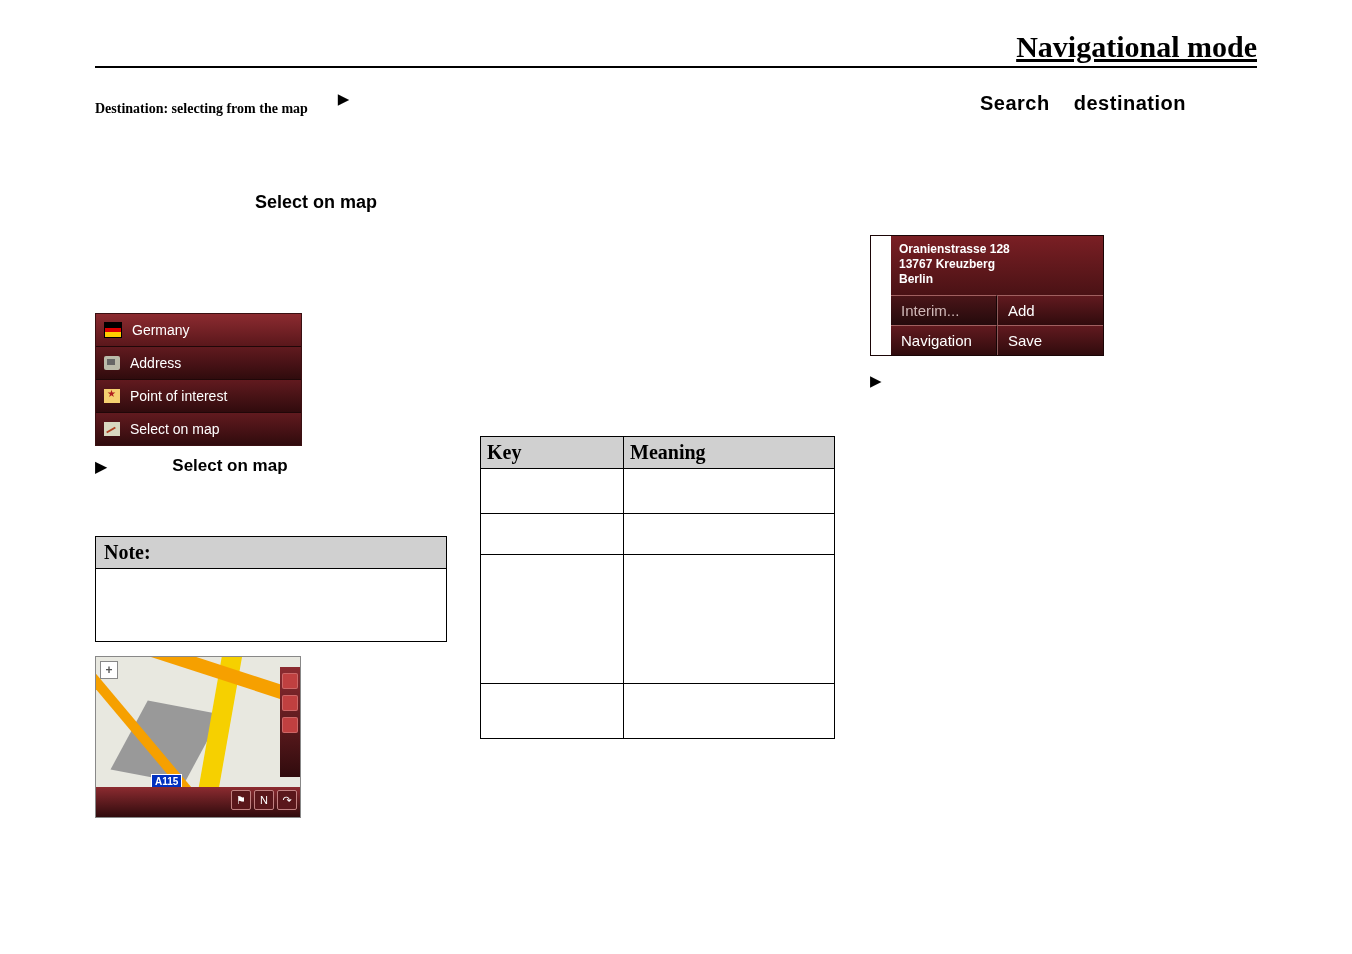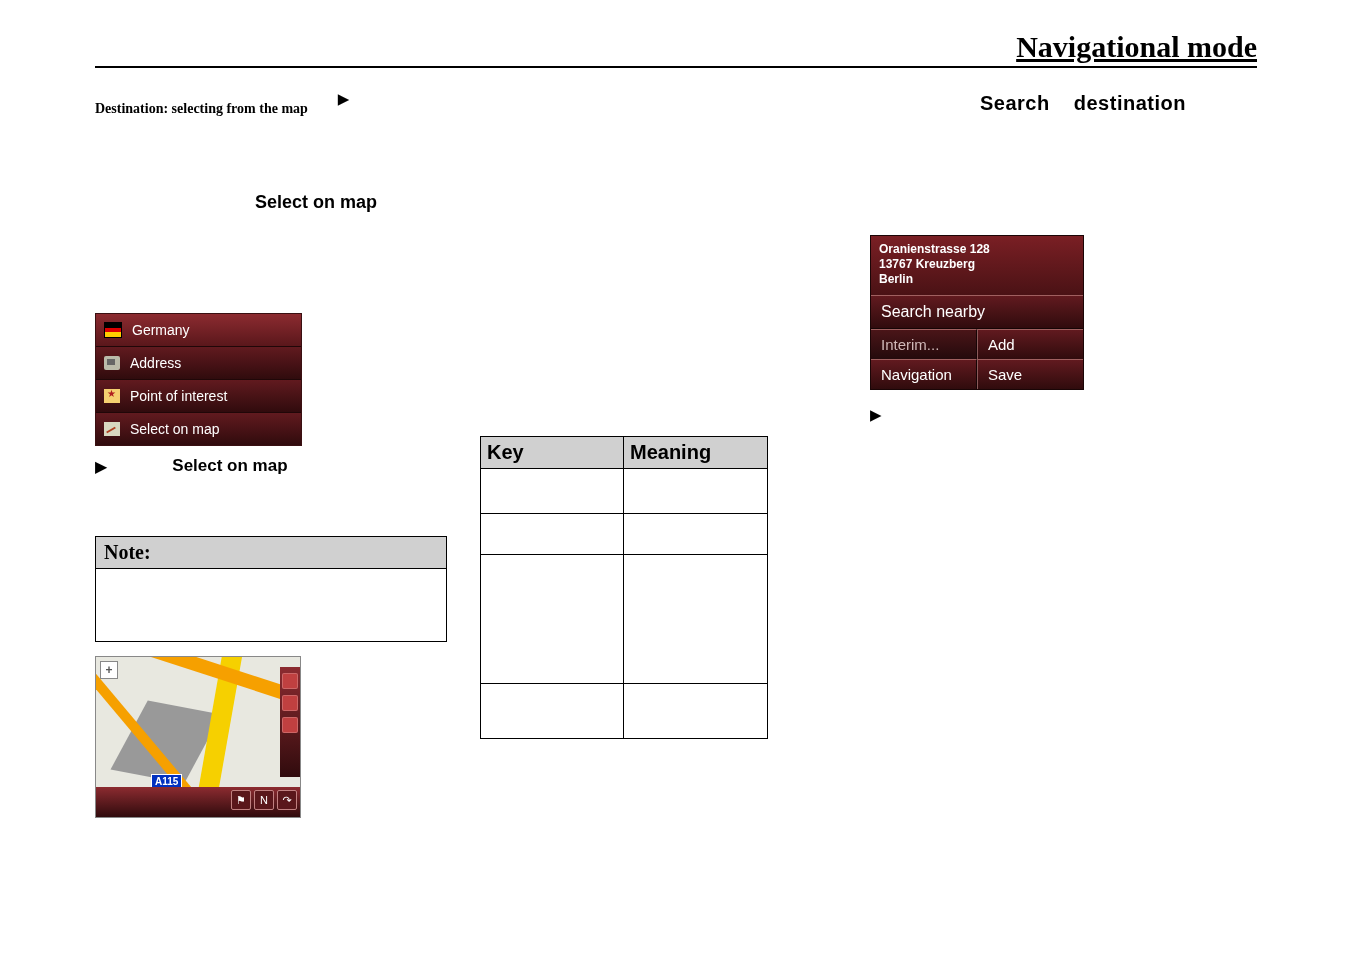--- a/index.html
+++ b/index.html
@@ -188,22 +188,22 @@
   .map-thumb .a115 {
     position:absolute; left:55px; bottom:28px;
     background:#0030c0; color:#fff; font:bold 10px Arial;
     padding:1px 3px; border:1px solid #fff;
   }
   .col-mid {
     padding-top: 350px;
   }
   table.key-table {
     border-collapse: collapse;
-    width: 288px;
-    font-family: Liberation Sans, sans-serif;
+    width: 355px;
+    font-family: Liberation Serif, serif;
     padding-left: 16px;
   }
   table.key-table th, table.key-table td {
     border: 1px solid #000;
     padding: 4px 6px;
     text-align: left;
     vertical-align: top;
   }
   table.key-table th {
     background: #d0d0d0;
@@ -226,20 +226,21 @@
     word-spacing: 18px;
     margin-bottom: 120px;
     margin-left: 110px;
   }
   .popup {
     width: 212px;
     font-family: Arial, Helvetica, sans-serif;
     font-size: 15px;
     color:#fff;
     border:1px solid #1a0506;
+    padding-left:20px;
   }
   .popup .addr {
     background: linear-gradient(to bottom,#7a1f24,#4a1215);
     padding:6px 8px 8px 8px;
     font-size:12px;
     font-weight:bold;
     line-height:1.25;
   }
   .popup .btn-full {
     background: linear-gradient(to bottom,#611a1f,#300b0d);
@@ -372,21 +373,20 @@
 
     <div class="col-right">
       <div class="interim-head">Search destination</div>
 
       <div class="popup">
         <div class="addr">
           <div>Oranienstrasse 128</div>
           <div>13767 Kreuzberg</div>
           <div>Berlin</div>
         </div>
-        <div class="btn-full">Search nearby</div>
         <div class="btn-row">
           <div class="bg2">Interim...</div>
           <div class="bg1">Add</div>
         </div>
         <div class="btn-row">
           <div class="bg1">Navigation</div>
           <div class="bg1">Save</div>
         </div>
       </div>
 

